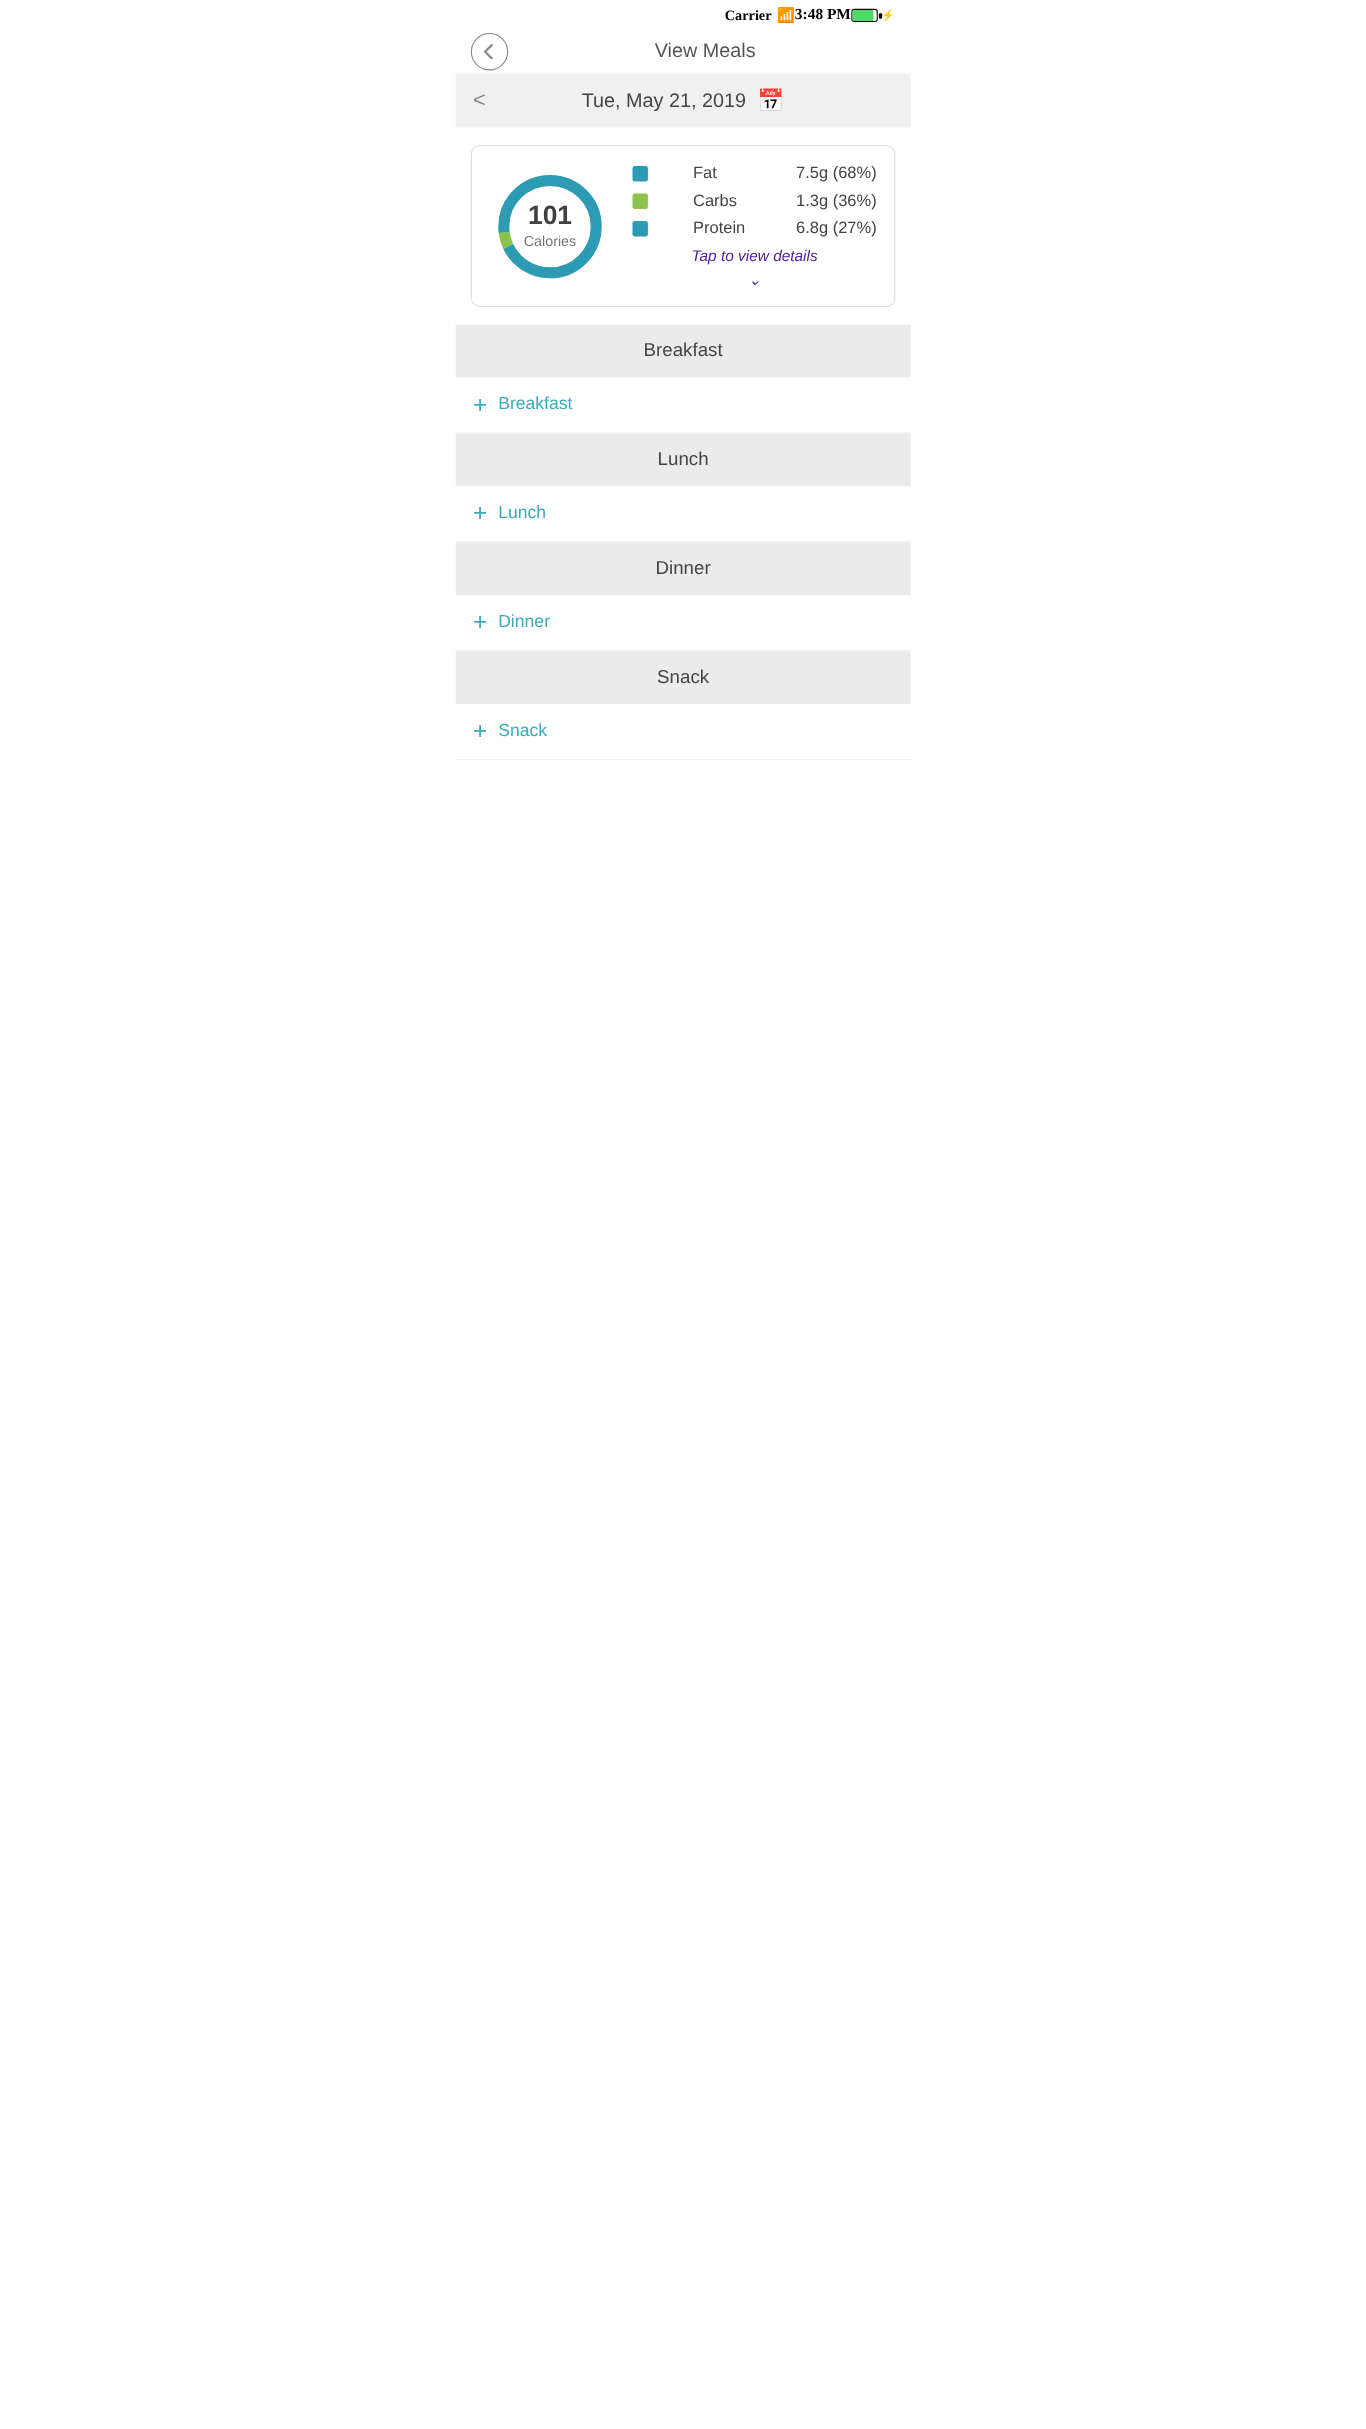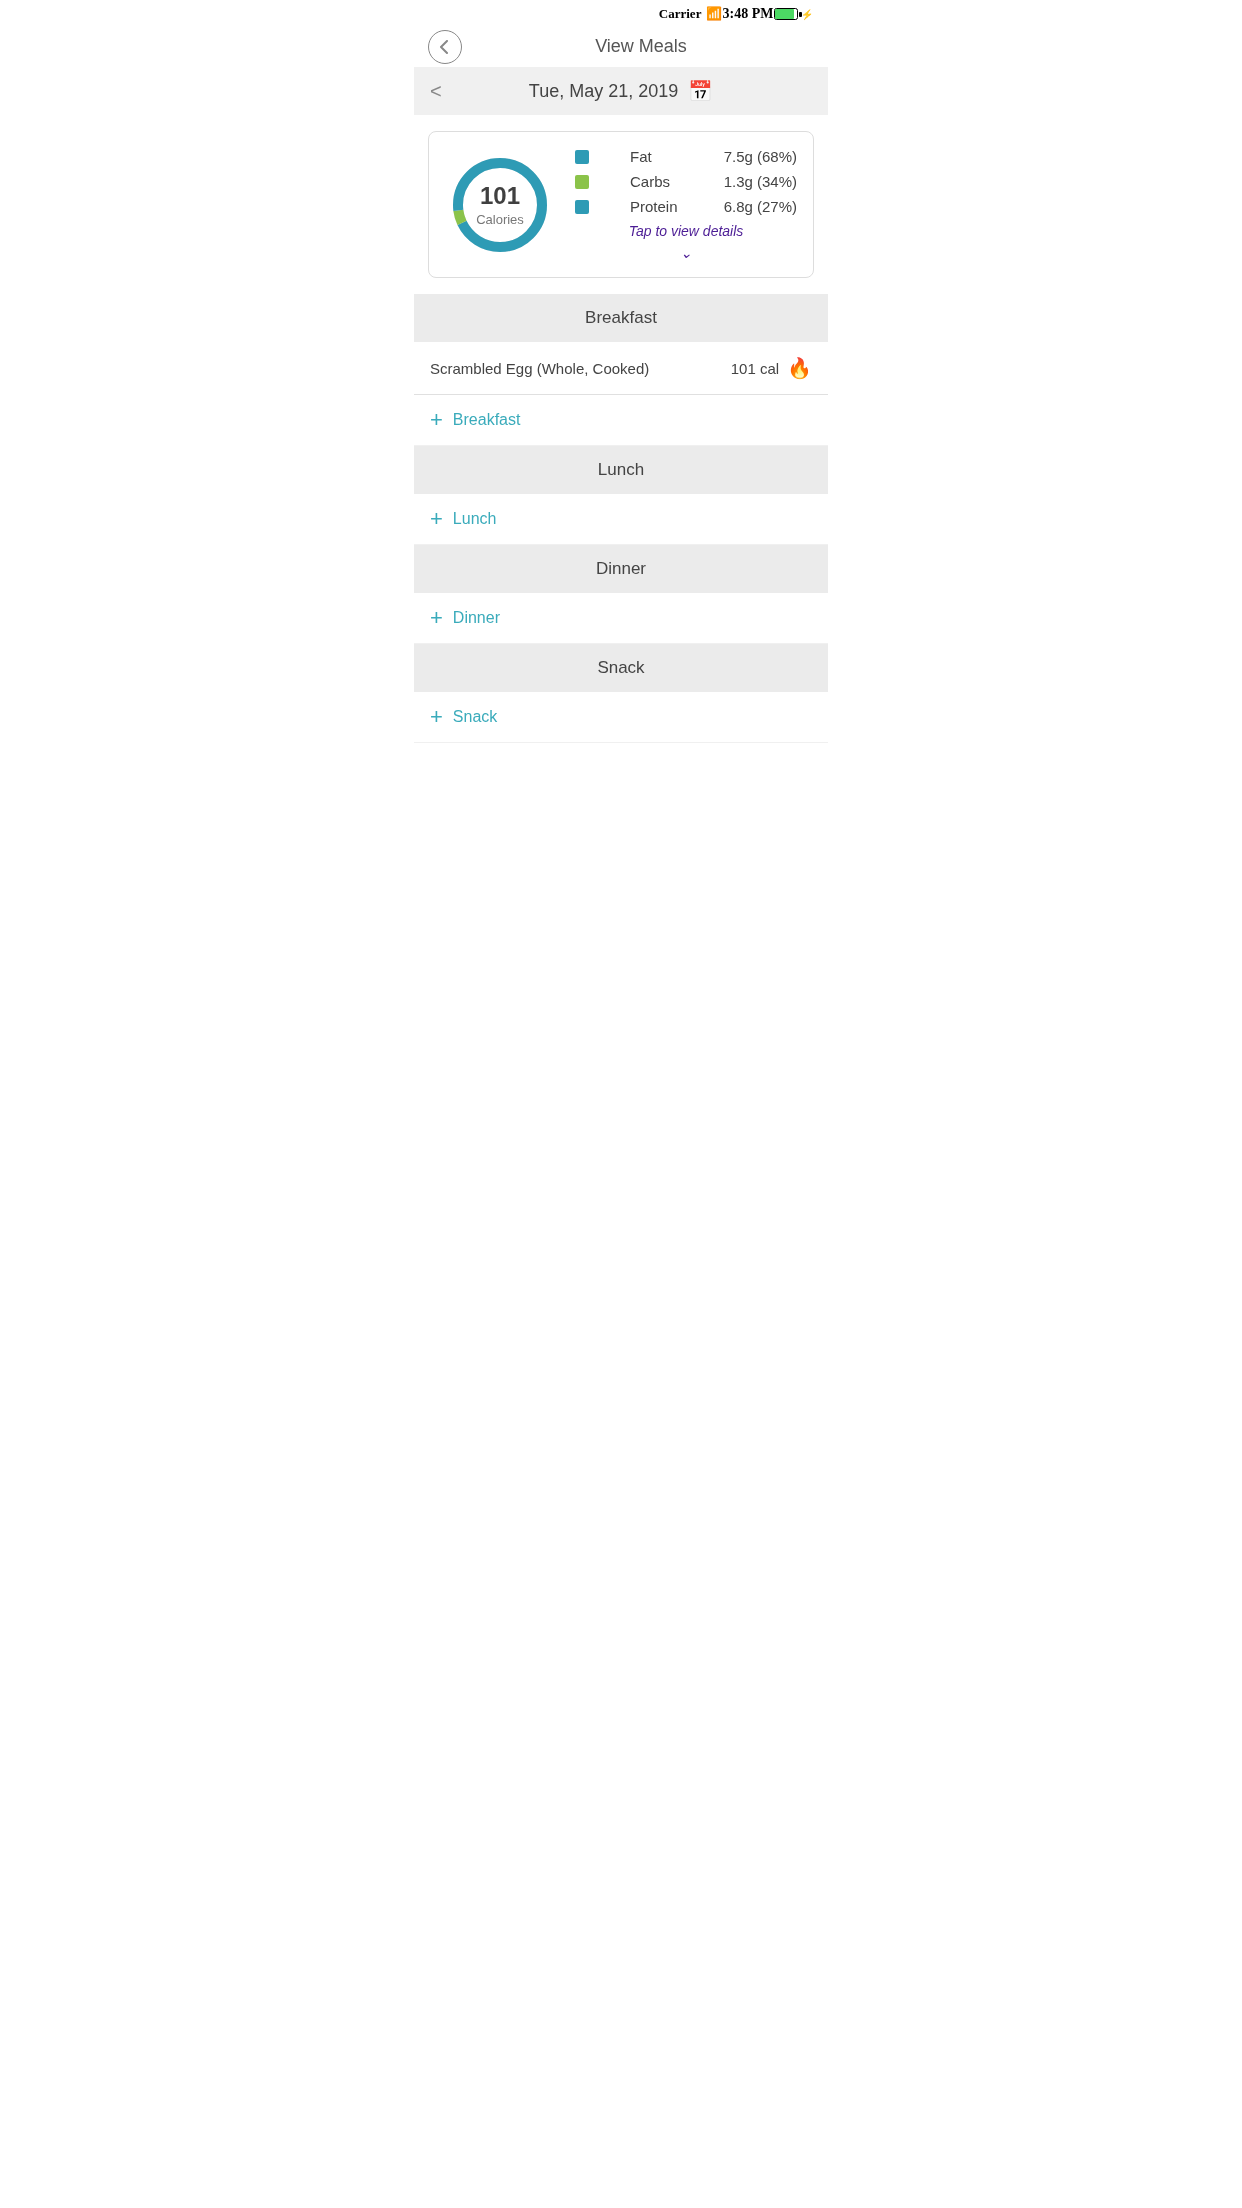--- a/index.html
+++ b/index.html
@@ -291,46 +291,39 @@
 
   <div class="nutrition-legend">
     <div class="legend-row">
       <div class="legend-swatch" style="background:#2e9bb5"></div>
       <span class="legend-name">Fat</span>
       <span class="legend-value">7.5g (68%)</span>
     </div>
     <div class="legend-row">
       <div class="legend-swatch" style="background:#8bc34a"></div>
       <span class="legend-name">Carbs</span>
-      <span class="legend-value">1.3g (34%)</span>
+      <span class="legend-value">1.3g (36%)</span>
     </div>
     <div class="legend-row">
       <div class="legend-swatch" style="background:#2e9bb5"></div>
       <span class="legend-name">Protein</span>
       <span class="legend-value">6.8g (27%)</span>
     </div>
     <div class="tap-details">
       <span>Tap to view details</span>
       <span class="chevron-down">⌄</span>
     </div>
   </div>
 </div>
 
 <div>
 
   <div class="meal-section-header">
     <span>Breakfast</span>
   </div>
-  <div class="meal-item-row">
-    <span class="meal-item-name">Scrambled Egg (Whole, Cooked)</span>
-    <div class="meal-item-right">
-      <span class="meal-item-cal">101 cal</span>
-      <span class="flame-icon">🔥</span>
-    </div>
-  </div>
   <div class="add-row">
     <span class="add-plus">+</span>
     <span class="add-label">Breakfast</span>
   </div>
 
   <div class="meal-section-header">
     <span>Lunch</span>
   </div>
   <div class="add-row">
     <span class="add-plus">+</span>

